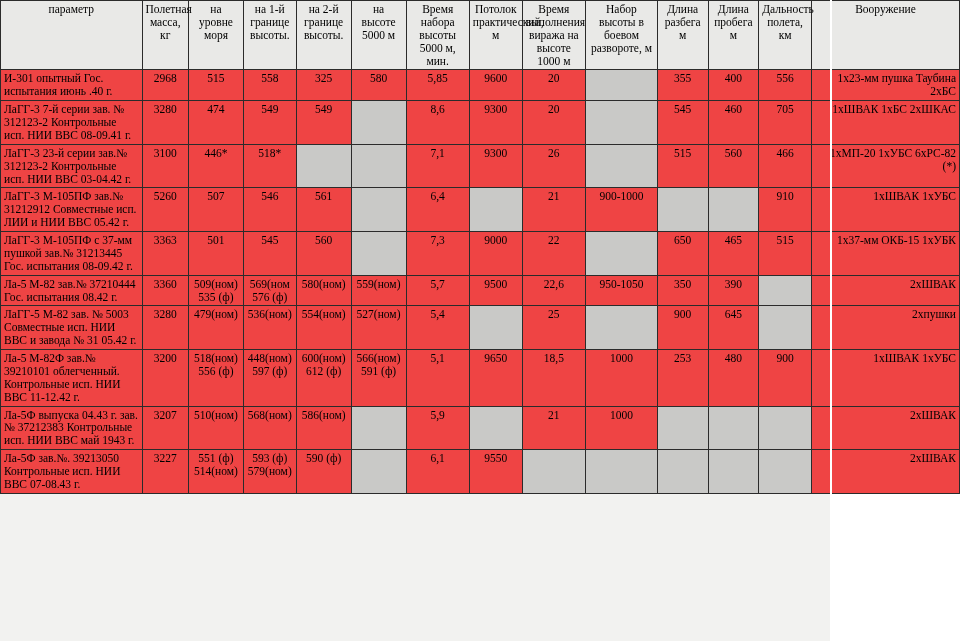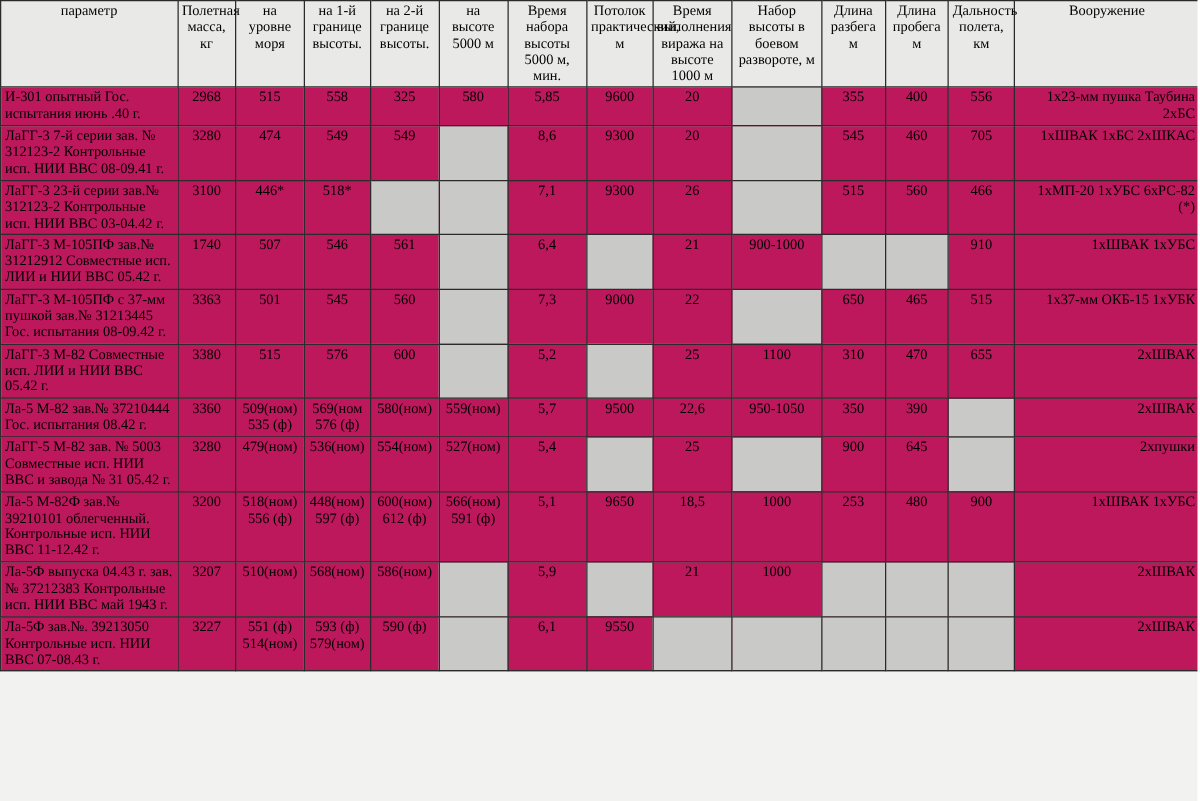--- a/index.html
+++ b/index.html
@@ -9,21 +9,21 @@
   }
   body {
     width: 960px;
     height: 641px;
     font-family: "Liberation Serif", serif;
     color: #000000;
     overflow: hidden;
   }
   #sheet {
     position: relative;
-    width: 960px;
+    width: 832px;
     height: 641px;
     background: #f2f2f0;
   }
   table.spec {
     border-collapse: collapse;
     table-layout: fixed;
     width: 960px;
     background: #efefed;
   }
   table.spec td, table.spec th {
@@ -70,21 +70,21 @@
     font-size: 12px;
   }
   td.arm {
     text-align: right;
     font-size: 11.5px;
     padding-left: 4px;
   }
   .shade {
     background: #c9c9c7;
   }
-  tbody tr { background: #be185d; }
+  tbody tr { background: #ef4444; }
 
   
   .edge-line {
     position: absolute;
     right: 0;
     top: 0;
     width: 2px;
     height: 641px;
     background: #ffffff;
   }
@@ -172,21 +172,21 @@
           <td class="num">9300</td>
           <td class="num">26</td>
           <td class="num shade"></td>
           <td class="num">515</td>
           <td class="num">560</td>
           <td class="num">466</td>
           <td class="arm">1хМП-20 1хУБС 6хРС-82 (*)</td>
         </tr>
         <tr>
           <td class="name">ЛаГГ-3 М-105ПФ зав.№ 31212912 Совместные исп. ЛИИ и НИИ ВВС 05.42 г.</td>
-          <td class="num">1740</td>
+          <td class="num">5260</td>
           <td class="num">507</td>
           <td class="num">546</td>
           <td class="num">561</td>
           <td class="num shade"></td>
           <td class="num">6,4</td>
           <td class="num shade"></td>
           <td class="num">21</td>
           <td class="num">900-1000</td>
           <td class="num shade"></td>
           <td class="num shade"></td>
@@ -201,36 +201,20 @@
           <td class="num">560</td>
           <td class="num shade"></td>
           <td class="num">7,3</td>
           <td class="num">9000</td>
           <td class="num">22</td>
           <td class="num shade"></td>
           <td class="num">650</td>
           <td class="num">465</td>
           <td class="num">515</td>
           <td class="arm">1х37-мм ОКБ-15 1хУБК</td>
-        </tr>
-        <tr>
-          <td class="name">ЛаГГ-3 М-82 Совместные исп. ЛИИ и НИИ ВВС 05.42 г.</td>
-          <td class="num">3380</td>
-          <td class="num">515</td>
-          <td class="num">576</td>
-          <td class="num">600</td>
-          <td class="num shade"></td>
-          <td class="num">5,2</td>
-          <td class="num shade"></td>
-          <td class="num">25</td>
-          <td class="num">1100</td>
-          <td class="num">310</td>
-          <td class="num">470</td>
-          <td class="num">655</td>
-          <td class="arm">2хШВАК</td>
         </tr>
         <tr>
           <td class="name">Ла-5 М-82 зав.№ 37210444 Гос. испытания 08.42 г.</td>
           <td class="num">3360</td>
           <td class="num">509(ном) 535  (ф)</td>
           <td class="num">569(ном 576  (ф)</td>
           <td class="num">580(ном)</td>
           <td class="num">559(ном)</td>
           <td class="num">5,7</td>
           <td class="num">9500</td>

